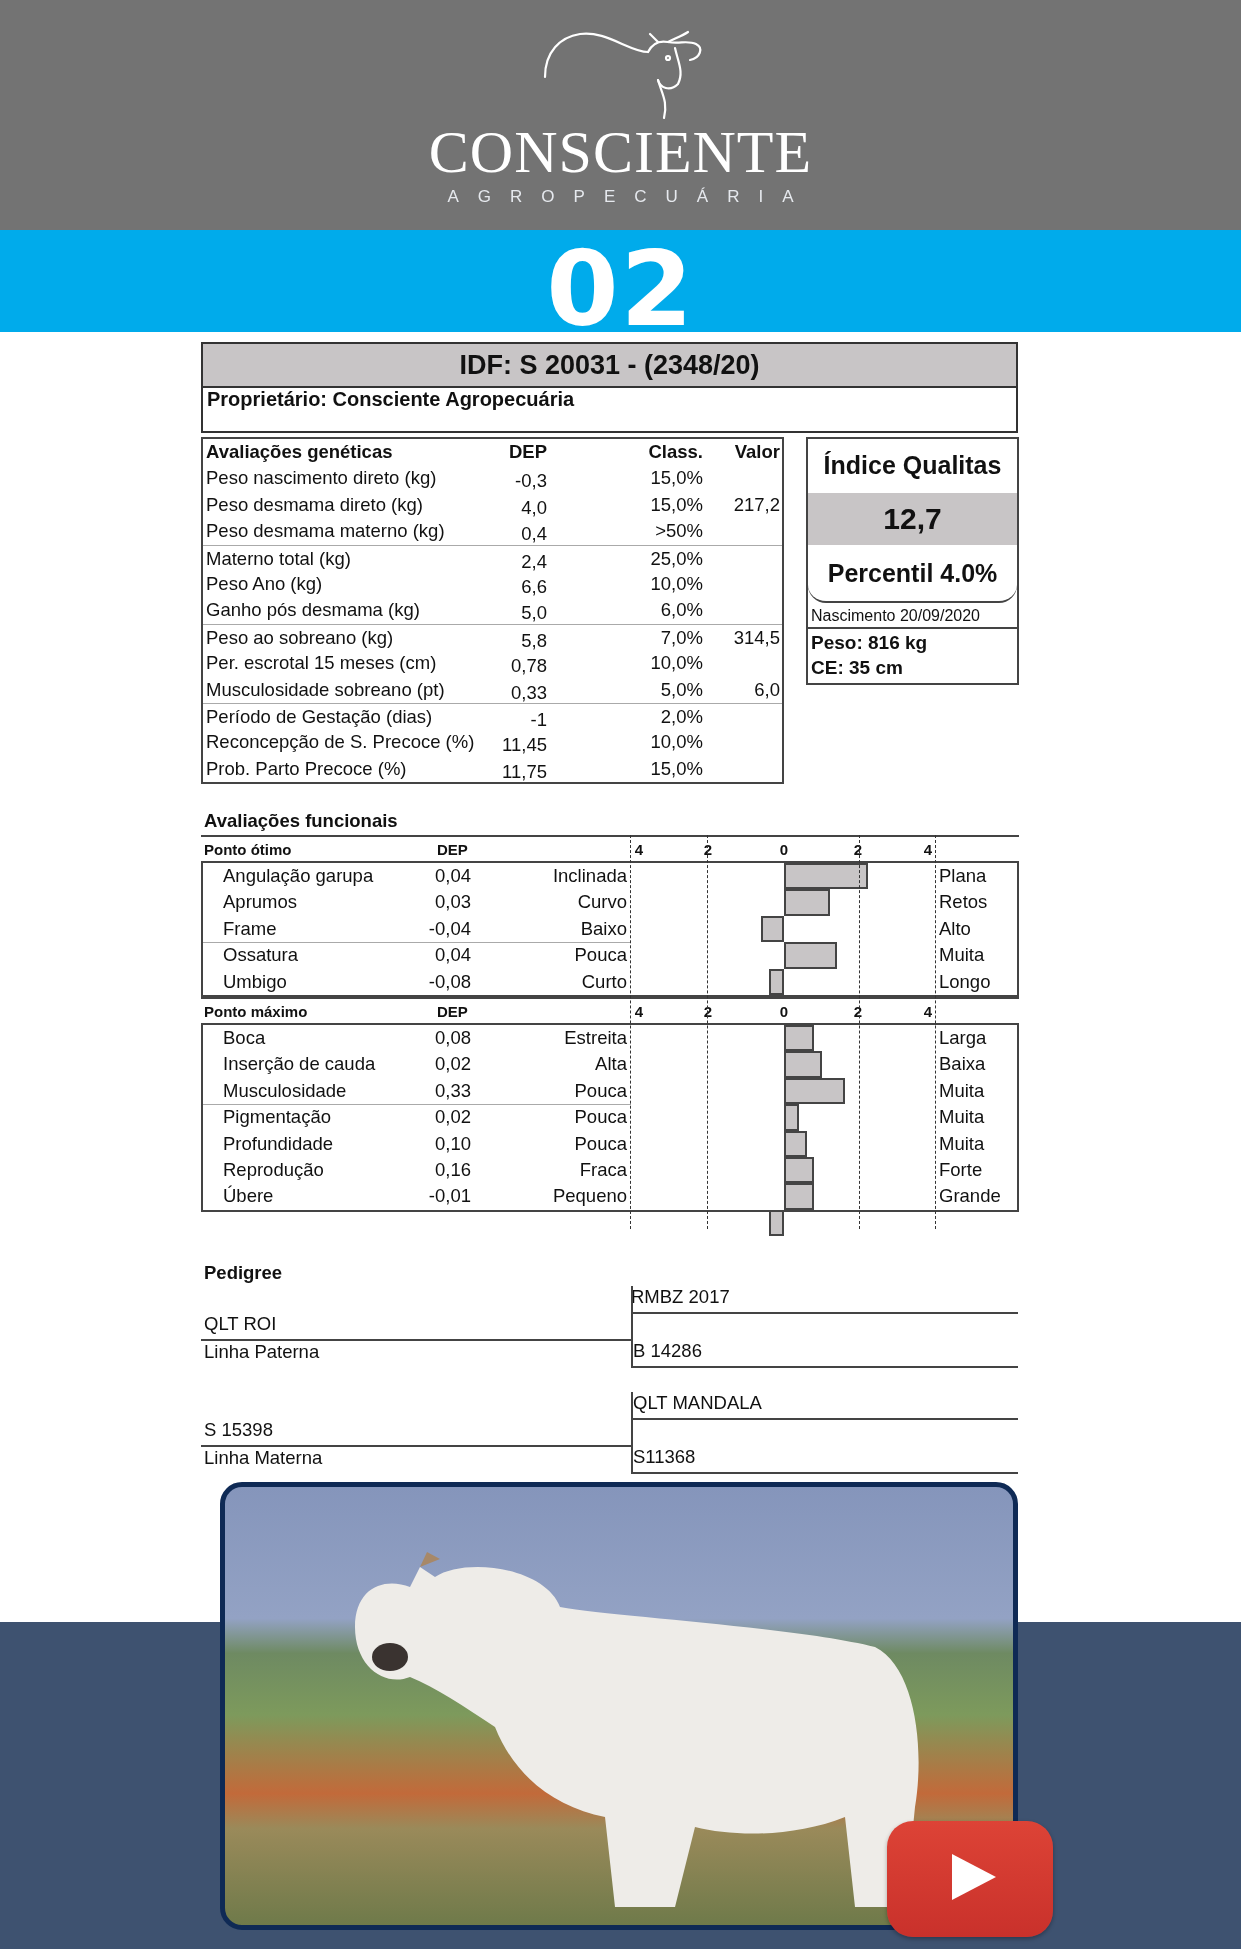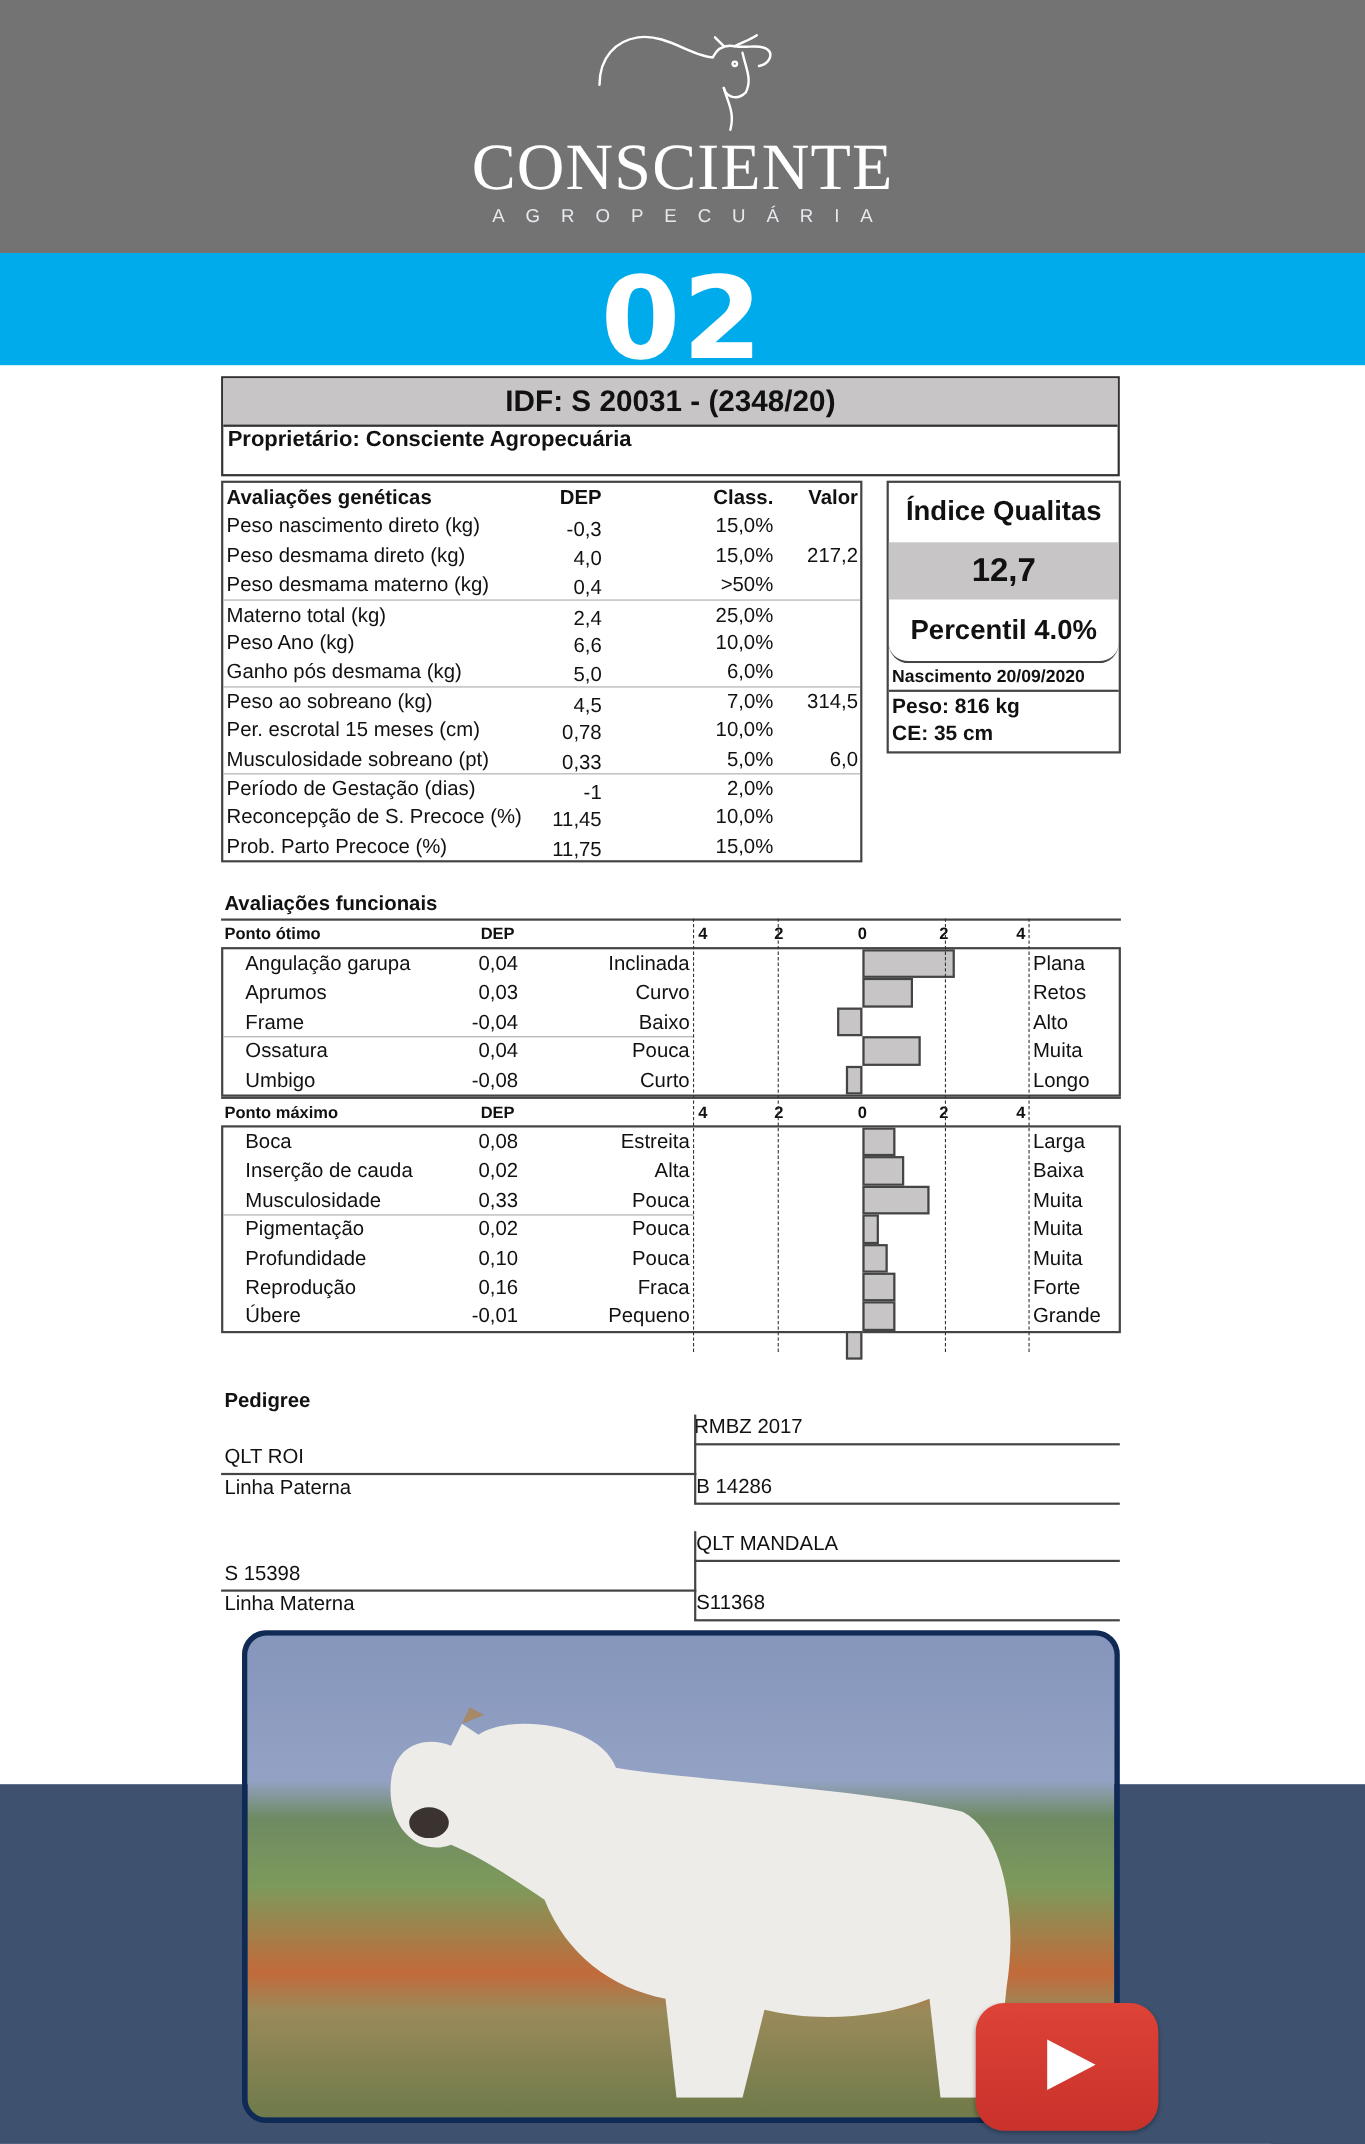--- a/index.html
+++ b/index.html
@@ -23,21 +23,21 @@
   .gen .c2 { position: absolute; right: 235px; text-align: right; top: 3px; }
   .gen .c3 { position: absolute; right: 79px; text-align: right; }
   .gen .c4 { position: absolute; right: 2px; text-align: right; }
   .gen .head { font-weight: bold; }
   .gen .head .c1 { font-weight: bold; }
 
   .qual { position: absolute; left: 806px; top: 437px; width: 213px; border: 2px solid #444; }
   .qual .q1 { height: 54px; text-align: center; font-weight: bold; font-size: 25px; line-height: 52px; font-family: "Liberation Sans", sans-serif; }
   .qual .q2 { height: 52px; background: #c8c5c6; text-align: center; font-weight: bold; font-size: 30px; line-height: 52px; }
   .qual .q3 { height: 58px; text-align: center; font-weight: bold; font-size: 25px; line-height: 56px; border-bottom: 2px solid #444; border-radius: 18px; }
-  .qual .q4 { height: 26px; font-weight: bold; font-size: 16px; line-height: 26px; padding-left: 3px; border-bottom: 2px solid #444; }
+  .qual .q4 { height: 26px; font-weight: normal; font-size: 16px; line-height: 26px; padding-left: 3px; border-bottom: 2px solid #444; }
   .qual .q5 { font-weight: bold; font-size: 19px; line-height: 25px; padding: 1px 3px 3px; }
 
   .fun-title { position: absolute; left: 204px; top: 810px; font-weight: bold; font-size: 18.5px; }
   .fun { position: absolute; left: 201px; width: 818px; }
   .fun .hd { position: relative; height: 26px; border-top: 2px solid #444; font-weight: bold; font-size: 15px; line-height: 26px; }
   .fun .hd .l { position: absolute; left: 3px; }
   .fun .hd .d { position: absolute; left: 236px; }
   .fun .tick { position: absolute; top: 0; width: 20px; margin-left: -10px; text-align: center; }
   .fun .box { position: relative; border: 2px solid #444; }
   .fun .r { position: relative; height: 26.4px; font-size: 18.5px; line-height: 26px; }
@@ -123,21 +123,21 @@
       <span class="c4"></span>
     </div>
   <div class="row">
       <span class="c1">Ganho pós desmama (kg)</span>
       <span class="c2">5,0</span>
       <span class="c3">6,0%</span>
       <span class="c4"></span>
     </div>
   <div class="row sep">
       <span class="c1">Peso ao sobreano (kg)</span>
-      <span class="c2">4,5</span>
+      <span class="c2">5,8</span>
       <span class="c3">7,0%</span>
       <span class="c4">314,5</span>
     </div>
   <div class="row">
       <span class="c1">Per. escrotal 15 meses (cm)</span>
       <span class="c2">0,78</span>
       <span class="c3">10,0%</span>
       <span class="c4"></span>
     </div>
   <div class="row">

